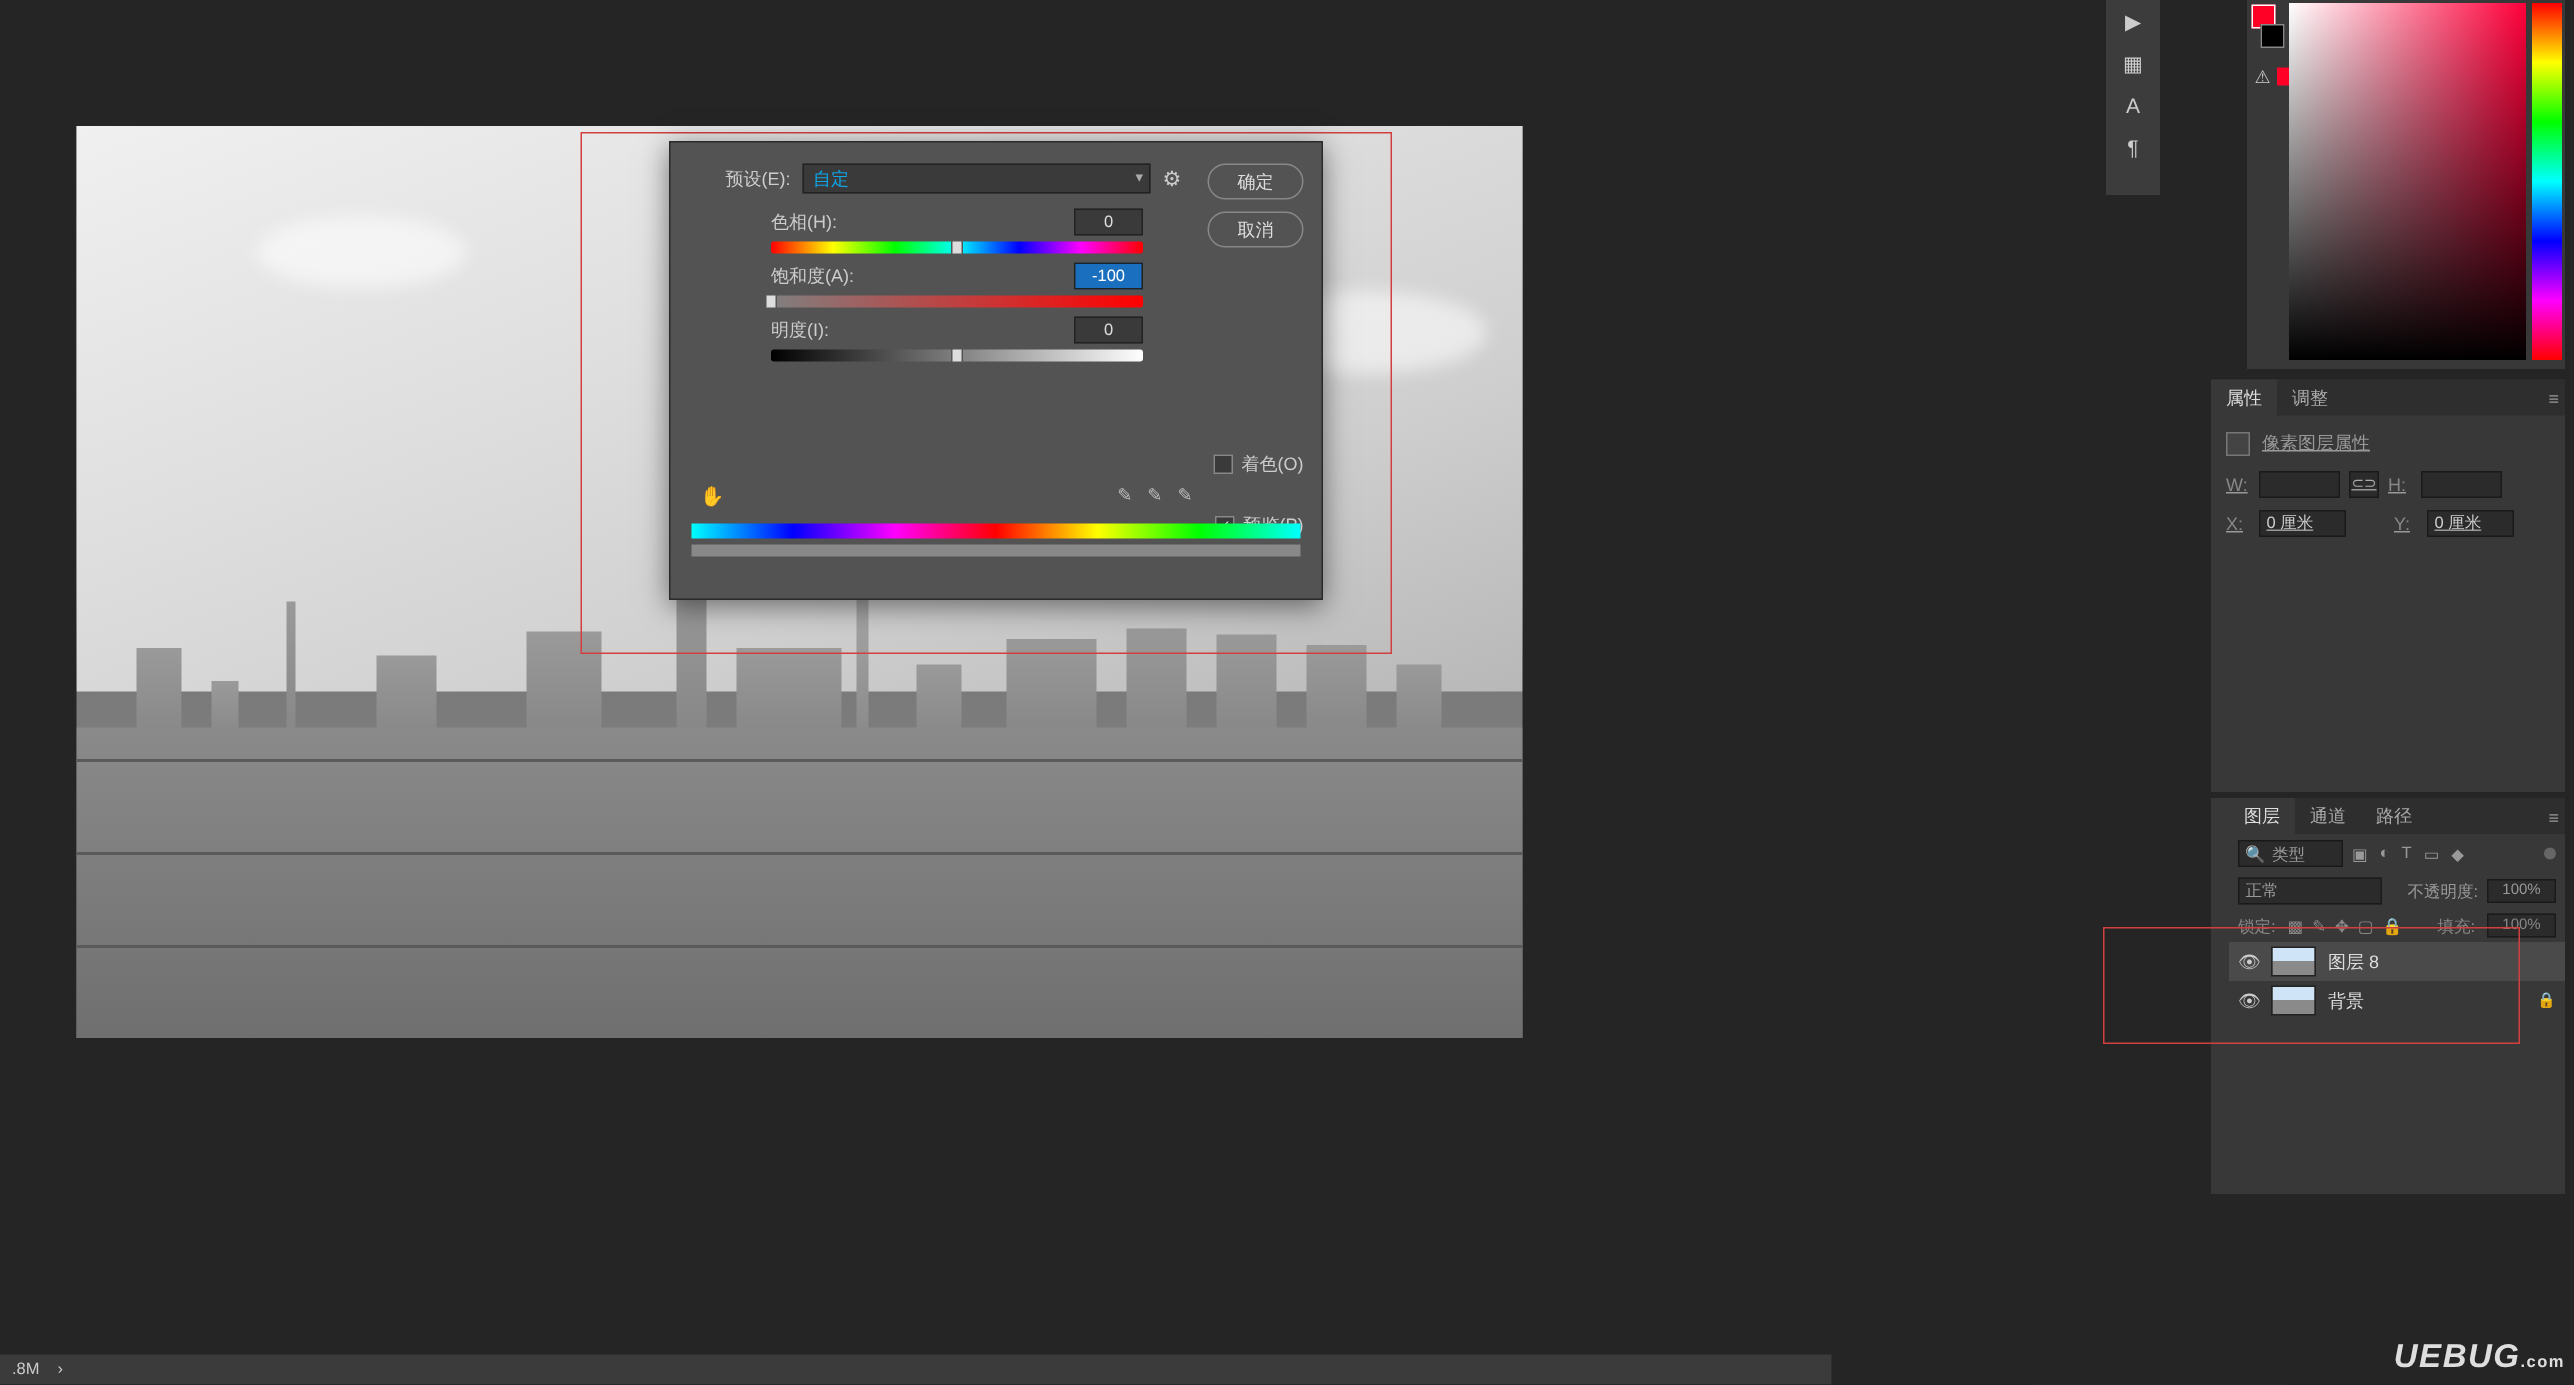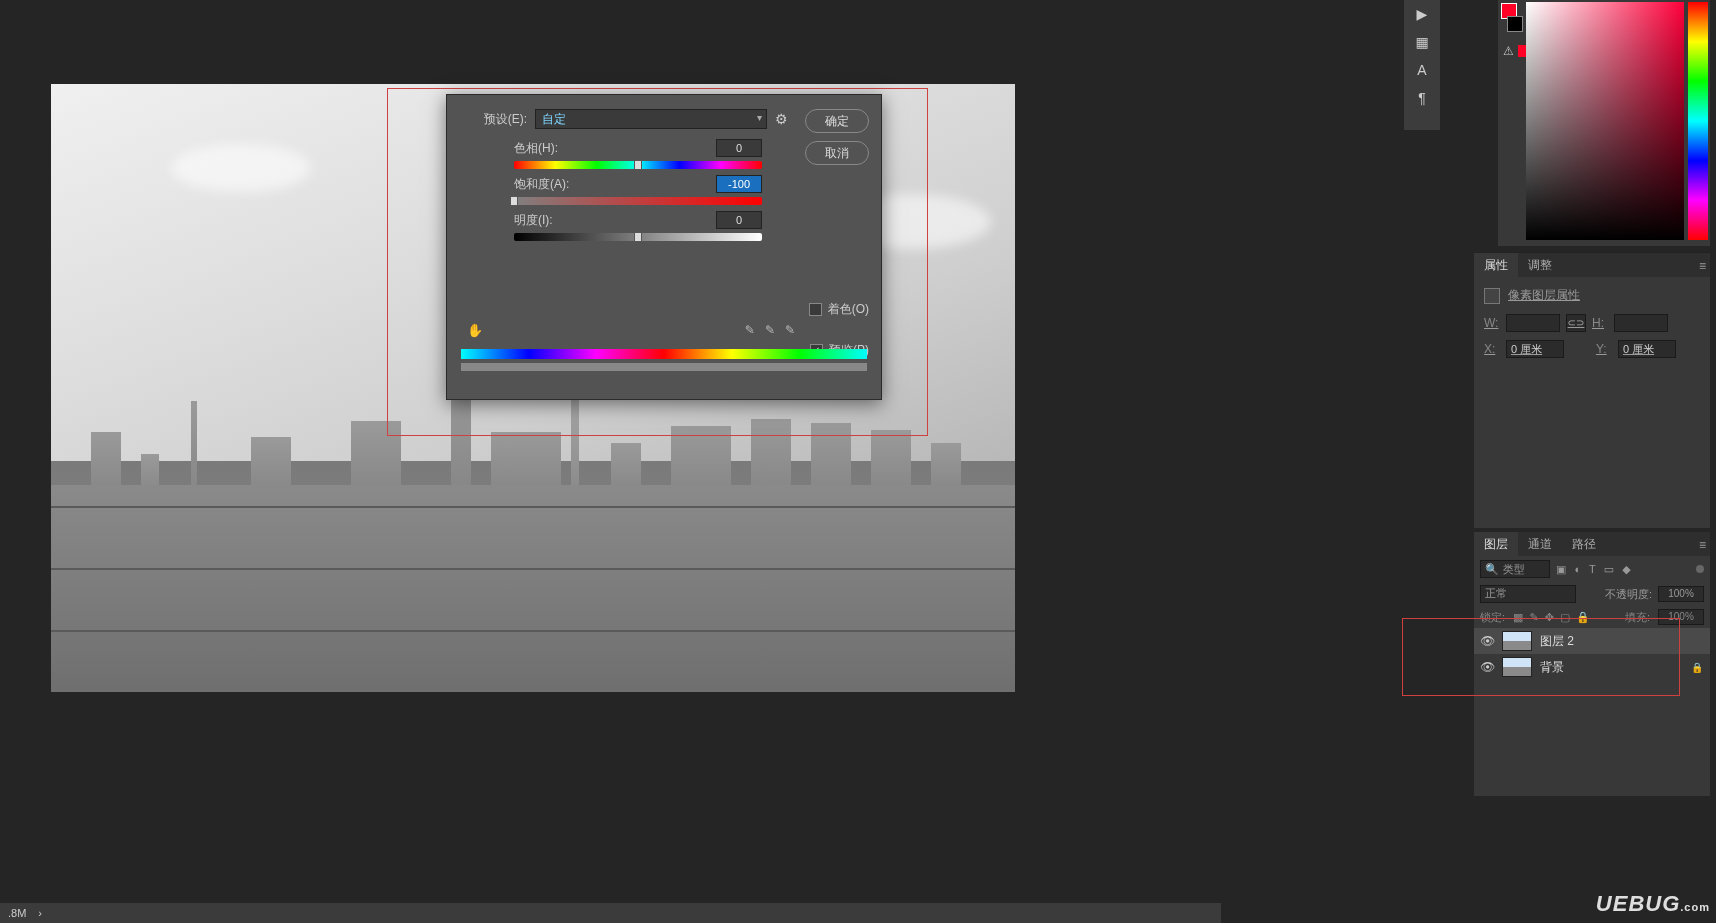--- a/index.html
+++ b/index.html
@@ -15,21 +15,21 @@
   .roof-line { position:absolute; left:0; right:0; height:2px; background:#5a5a5a;}
   
   .red-box { position:absolute; border:1px solid #d04040; }
   
   .dialog { position:absolute; left:446px; top:94px; width:436px; height:306px; background:#535353; border:1px solid #2a2a2a; box-shadow:0 4px 18px rgba(0,0,0,.5);}
   .dlg-title { height:22px; background:linear-gradient(#5e5e5e,#4b4b4b); color:#e0e0e0; font-size:12px; padding:3px 8px; position:relative; border-bottom:1px solid #333;}
   .dlg-close { position:absolute; right:3px; top:1px; width:40px; height:18px; background:linear-gradient(#d9514a,#b73028); color:#fff; text-align:center; font-size:11px; line-height:17px; border:1px solid #7a1c18; border-radius:2px;}
   .dlg-body { padding:14px 12px 2px 18px; color:#ccc; position:relative; height:calc(100% - 22px);}
   .row { display:flex; align-items:center; margin-bottom:10px;}
   .lbl { width:62px; text-align:right; margin-right:8px; color:#ccc;}
-  .select { background:#3a3a3a; border:1px solid #222; color:#7dd3fc; height:20px; padding:1px 18px 1px 6px; position:relative; font-size:12px;}
+  .select { background:#3a3a3a; border:1px solid #222; color:#0ea5e9; height:20px; padding:1px 18px 1px 6px; position:relative; font-size:12px;}
   .select.preset { width:232px;}
   .select.master { width:70px; margin-left:16px;}
   .dropdown-arr::after{content:"▾"; position:absolute; right:4px; top:2px; color:#aaa; font-size:10px;}
   .gear { margin-left:8px; color:#ccc; font-size:14px;}
   .slider-block { margin-left:49px; width:248px;}
   .slbl-row { display:flex; align-items:center; justify-content:space-between; margin-top:6px;}
   .slbl { color:#ccc;}
   .numbox { width:46px; height:18px; background:#3a3a3a; border:1px solid #222; color:#ddd; text-align:center; font-size:11px; line-height:16px;}
   .numbox.sel { background:#1a6fbf; color:#fff;}
   .slider-track { position:relative; height:8px; margin-top:4px; border-radius:2px;}
@@ -68,21 +68,21 @@
   .panel-menu { position:absolute; right:4px; top:6px; color:#999; font-size:12px;}
   .prop-body { padding:10px; color:#999;text-decoration:underline;}
   .prop-kind { display:flex; align-items:center; gap:8px; margin-bottom:10px;}
   .kind-ico { width:16px; height:16px; border:1px solid #777; background:#444;}
   .wh-row { display:flex; align-items:center; gap:6px; margin-bottom:8px;}
   .wh-lbl { width:16px; color:#888;}
   .wh-box { width:54px; height:18px; background:#2b2b2b; border:1px solid #1a1a1a;}
   .link-ico { width:20px; height:18px; background:#2b2b2b; border:1px solid #1a1a1a; text-align:center; font-size:10px; line-height:16px; color:#aaa;}
   .xy-val { width:58px; height:18px; background:#2b2b2b; border:1px solid #1a1a1a; font-size:11px; color:#ccc; padding-left:4px; line-height:16px;}
   
-  .layers-panel { position:absolute; right:6px; top:532px; width:236px; height:264px; background:#383838;}
+  .layers-panel { position:absolute; right:6px; top:532px; width:236px; height:264px; background:#383838;padding-left:12px;}
   .layer-filter { padding:4px 6px; display:flex; align-items:center; gap:6px;}
   .search-box { background:#2b2b2b; border:1px solid #1a1a1a; height:18px; width:70px; color:#999; font-size:11px; padding-left:4px; display:flex; align-items:center; gap:4px;}
   .fil-icons { display:flex; gap:8px; color:#999; font-size:11px;}
   .toggle-dot { width:8px; height:8px; border-radius:50%; background:#666; margin-left:auto;}
   .blend-row { padding:3px 6px; display:flex; align-items:center; gap:6px; font-size:11px; color:#999;}
   .blend-sel { background:#2b2b2b; border:1px solid #1a1a1a; height:18px; width:96px; padding-left:4px;}
   .opac-box { background:#2b2b2b; border:1px solid #1a1a1a; height:16px; width:46px; text-align:center; font-size:10px; line-height:14px;}
   .lock-row { padding:3px 6px; display:flex; align-items:center; gap:8px; font-size:11px; color:#888;}
   .lock-icons { display:flex; gap:6px; color:#888;}
   .layer-list { }
@@ -272,21 +272,21 @@
         <span>▢</span>
         <span>🔒</span>
       </div>
       <span style="margin-left:auto;">填充:</span>
       <div class="opac-box">100%</div>
     </div>
     <div class="layer-list">
       <div class="layer-row sel">
         <span class="eye">👁</span>
         <div class="thumb-img"></div>
-        <span class="layer-name">图层 2</span>
+        <span class="layer-name">图层 8</span>
       </div>
       <div class="layer-row">
         <span class="eye">👁</span>
         <div class="thumb-img"></div>
         <span class="layer-name">背景</span>
         <span class="lock-icon">🔒</span>
       </div>
     </div>
   </div>
   <div class="red-box" style="left:-38px; top:618px; width:278px; height:78px;"></div>

